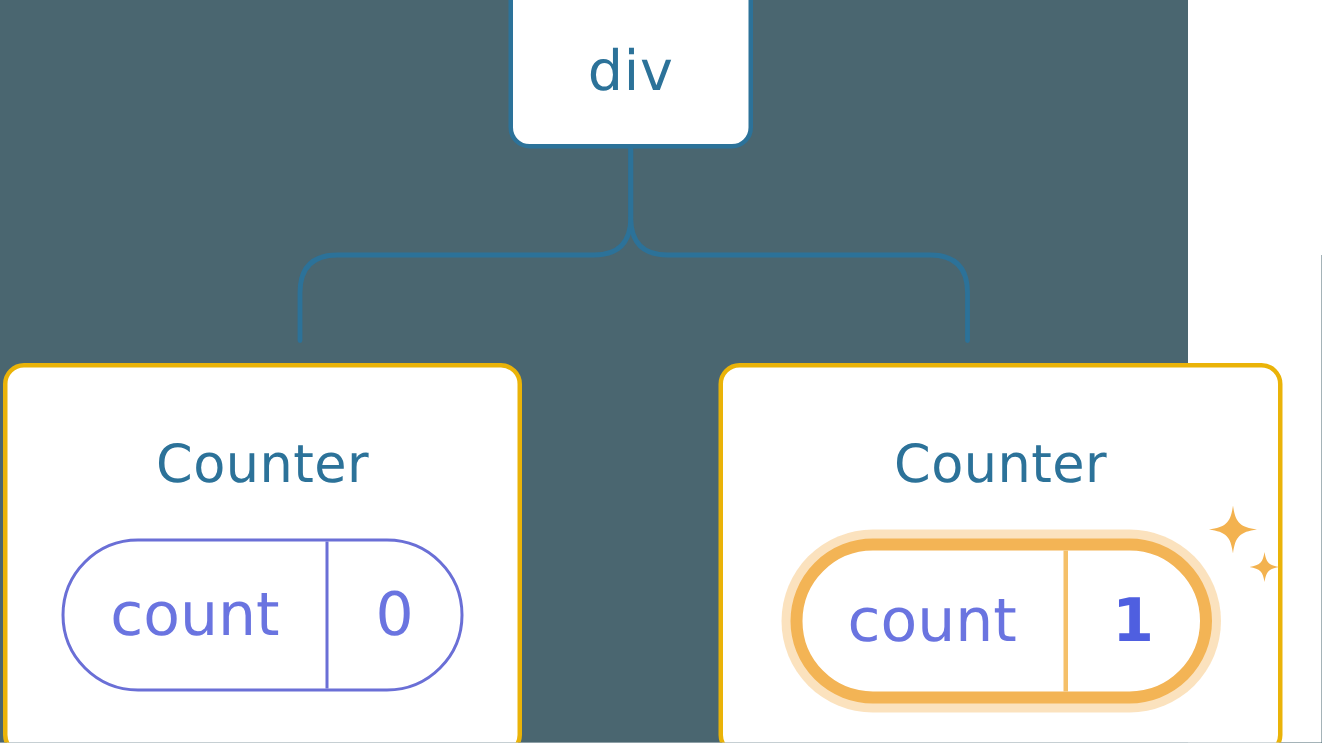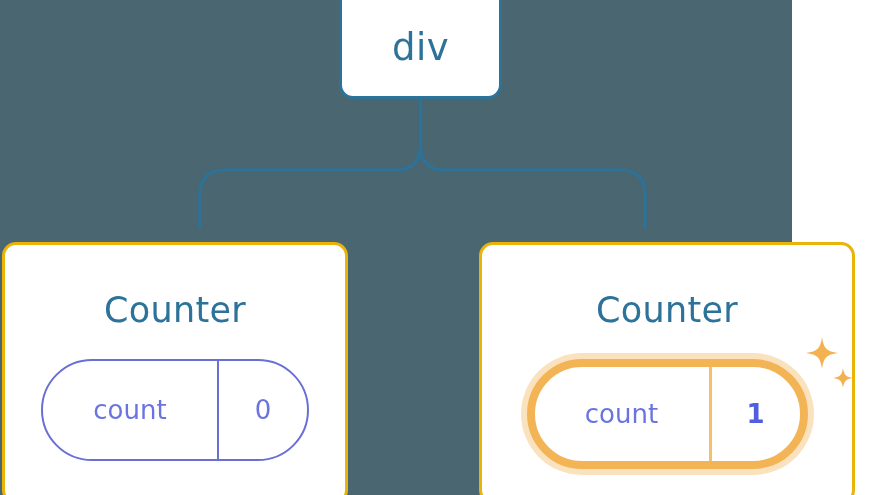--- a/index.html
+++ b/index.html
@@ -90,21 +90,21 @@
     border: 2px solid #6a6fd6;
     border-radius: 51px;
     box-sizing: border-box;
     background: #ffffff;
   }
   .pill-key, .pill-val {
     display: flex;
     align-items: center;
     justify-content: center;
     color: #6a74e0;
-    font-size: 26px;
+    font-size: 40px;
     line-height: 1;
   }
   .pill-key { width: 174px; }
   .pill-val { width: 88px; border-left: 2px solid #6a6fd6; }
   .pill.highlight {
     border: 8px solid #f3b455;
     border-radius: 55px;
     box-shadow: 0 0 0 6px rgba(247, 190, 110, 0.45);
     height: 110px;
   }

